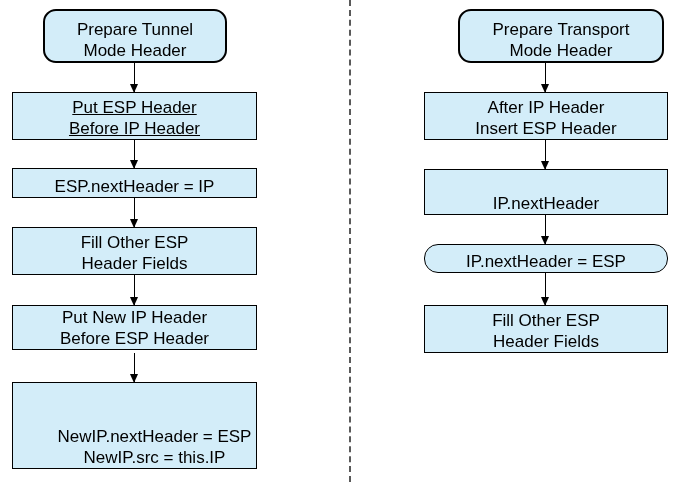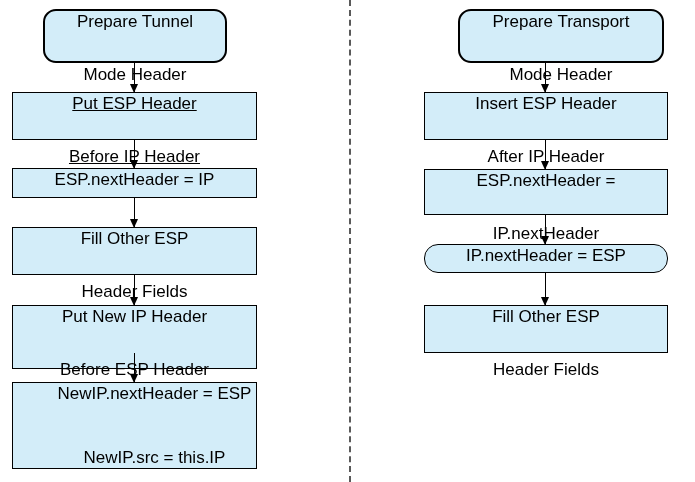--- a/index.html
+++ b/index.html
@@ -17,25 +17,24 @@
     overflow: hidden;
   }
   .flow-node {
     position: absolute;
     box-sizing: border-box;
     background: #d3edf9;
     border: 1px solid #000000;
     display: flex;
     flex-direction: column;
     align-items: center;
-    justify-content: space-between;
+    justify-content: flex-end;
     text-align: center;
     font-size: 17px;
     line-height: 21px;
-    gap: 32px;
   }
   .flow-node.rounded {
     border-radius: 13px;
     border-width: 2px;
   }
   .arrow {
     position: absolute;
     width: 0;
     border-left: 1px solid #000000;
   }
@@ -55,21 +54,21 @@
     top: 0;
     width: 0;
     height: 482px;
     border-left: 2px dashed #595959;
   }
   
   .ln0 { left: 43px;  top: 9px;   width: 184px; height: 54px; }
   .ln1 { left: 12px;  top: 92px;  width: 245px; height: 48px; text-decoration: underline; }
   .ln2 { left: 12px;  top: 168px; width: 245px; height: 30px; }
   .ln3 { left: 12px;  top: 227px; width: 245px; height: 48px; }
-  .ln4 { left: 12px;  top: 305px; width: 245px; height: 64px; }
+  .ln4 { left: 12px;  top: 305px; width: 245px; height: 45px; }
   .ln5 { left: 12px;  top: 382px; width: 245px; height: 87px; padding-left: 40px; }
   .la0 { left: 134px; top: 63px;  height: 29px; }
   .la1 { left: 134px; top: 140px; height: 28px; }
   .la2 { left: 134px; top: 198px; height: 29px; }
   .la3 { left: 134px; top: 275px; height: 30px; }
   .la4 { left: 134px; top: 353px; height: 29px; }
   
   .rn0 { left: 458px; top: 9px;   width: 206px; height: 54px; }
   .rn1 { left: 424px; top: 92px;  width: 244px; height: 48px; }
   .rn2 { left: 424px; top: 169px; width: 244px; height: 46px; }
@@ -128,28 +127,27 @@
   <div class="divider div-pos"></div>
 
   <div class="flow-node rounded rn0">
     <div>Prepare Transport</div>
     <div>Mode Header</div>
   </div>
 
   <div class="arrow ra0"></div>
 
   <div class="flow-node rn1">
+    <div>After IP Header</div>
     <div>Insert ESP Header</div>
-    <div>After IP Header</div>
   </div>
 
   <div class="arrow ra1"></div>
 
   <div class="flow-node rn2">
-    <div>ESP.nextHeader =</div>
     <div>IP.nextHeader</div>
   </div>
 
   <div class="arrow ra2"></div>
 
   <div class="flow-node rn3">
     <div>IP.nextHeader = ESP</div>
   </div>
 
   <div class="arrow ra3"></div>

